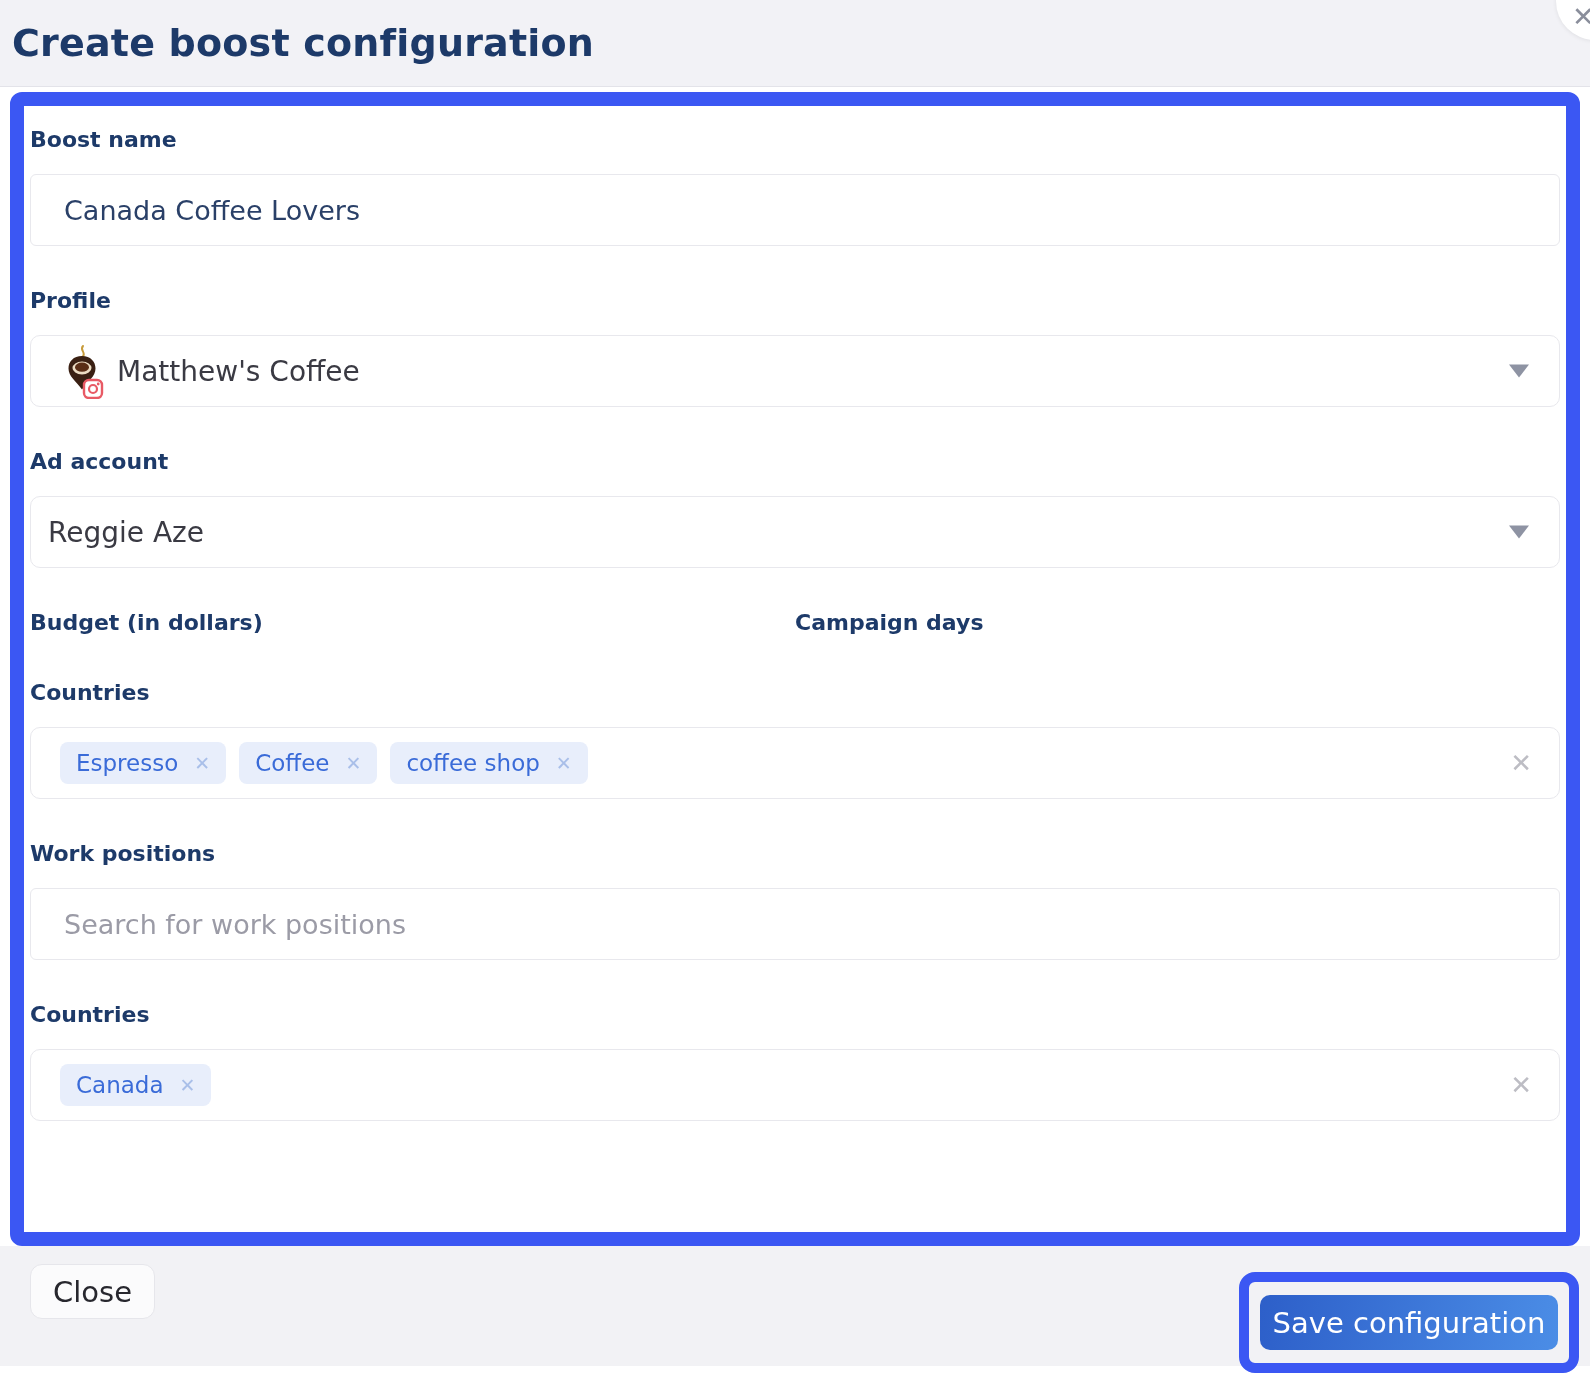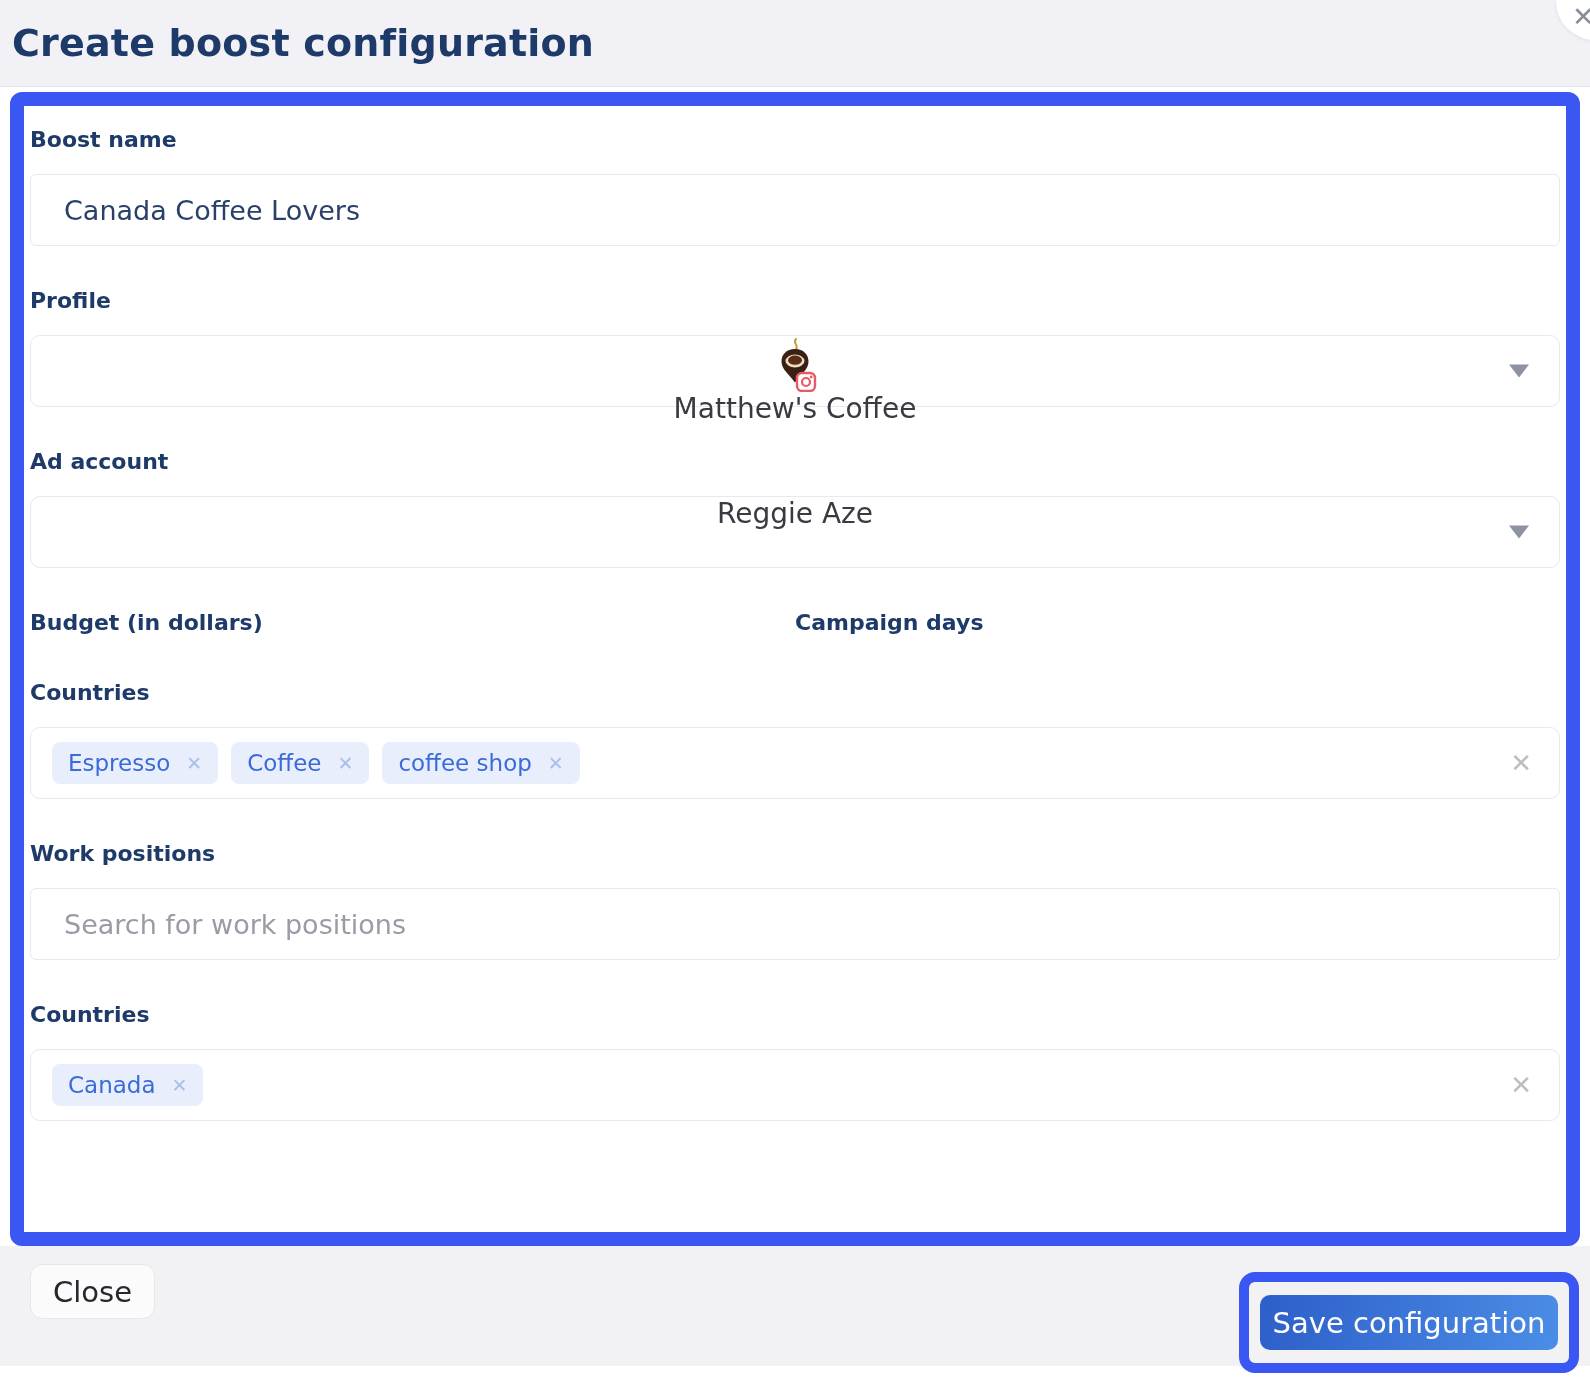--- a/index.html
+++ b/index.html
@@ -44,32 +44,32 @@
     display:flex;align-items:center;padding:0 17px;position:relative;
   }
   input.text-input{
     margin-top:19px;height:72px;box-sizing:border-box;width:100%;
     border:1px solid #e8e8ed;border-radius:6px;background:#fff;
     padding:0 33px;font-family:inherit;font-size:27px;color:#2a4068;
     outline:none;display:block;
   }
   input.text-input::placeholder{color:#9b9ba6;}
   .value-dark{font-size:28px;color:#3a3a43;}
-  .select-field{cursor:pointer;flex-direction:column;}
+  .select-field{cursor:pointer;}
   .chevron{
     position:absolute;right:30px;top:50%;transform:translateY(-50%);
     width:0;height:0;border-left:10px solid transparent;
     border-right:10px solid transparent;border-top:13px solid #8e93a3;
   }
   .avatar{width:46px;height:56px;margin:0 12px 0 11px;flex:0 0 auto;}
   
   .two-col{display:flex;}
   .two-col > *{flex:1;}
   
-  .tags-field{padding-left:21px;}
+  .tags-field{padding-left:29px;}
   .tag{
     display:inline-flex;align-items:center;height:42px;
     background:#e8eefb;border-radius:8px;padding:0 16px;margin-right:13px;
     font-size:23px;color:#3a6bd8;
   }
   .tag .tag-x{
     margin-left:16px;color:#a9bfe9;font-size:19px;font-weight:bold;
     line-height:1;cursor:pointer;
   }
   .clear-x{

